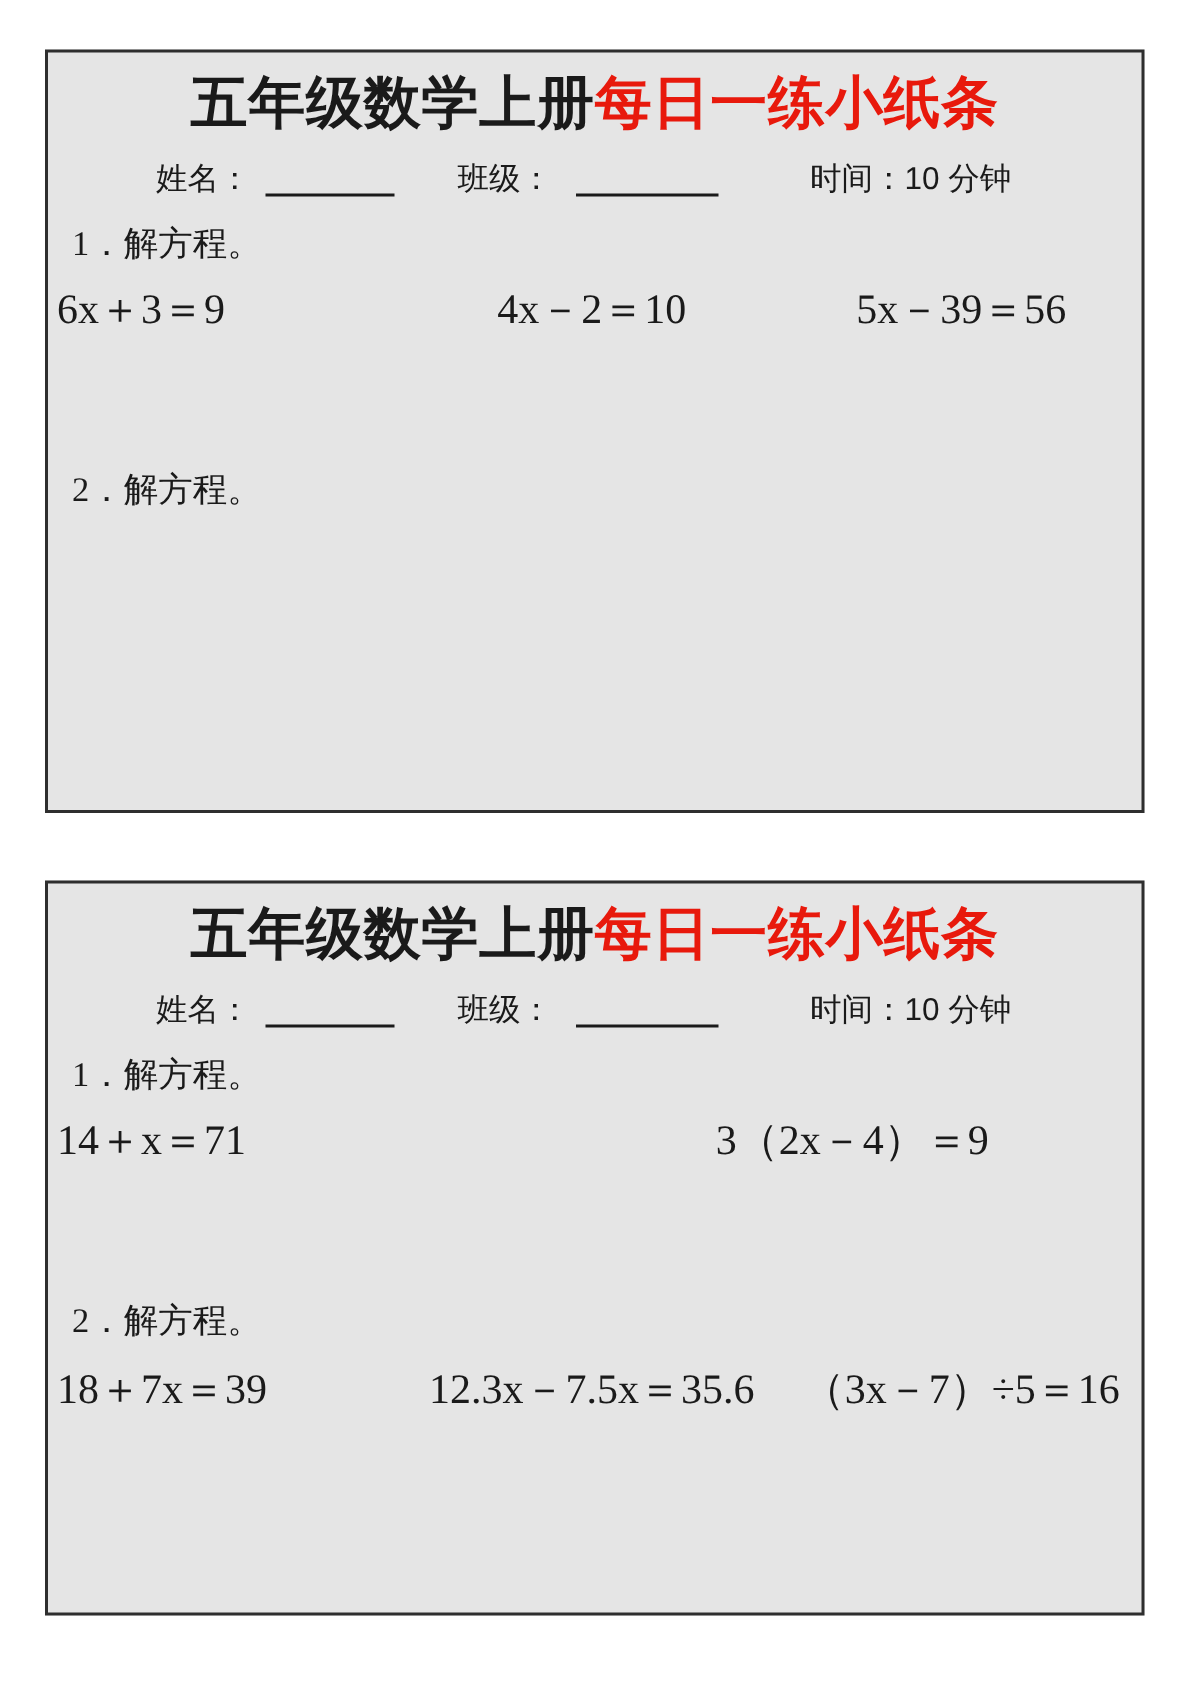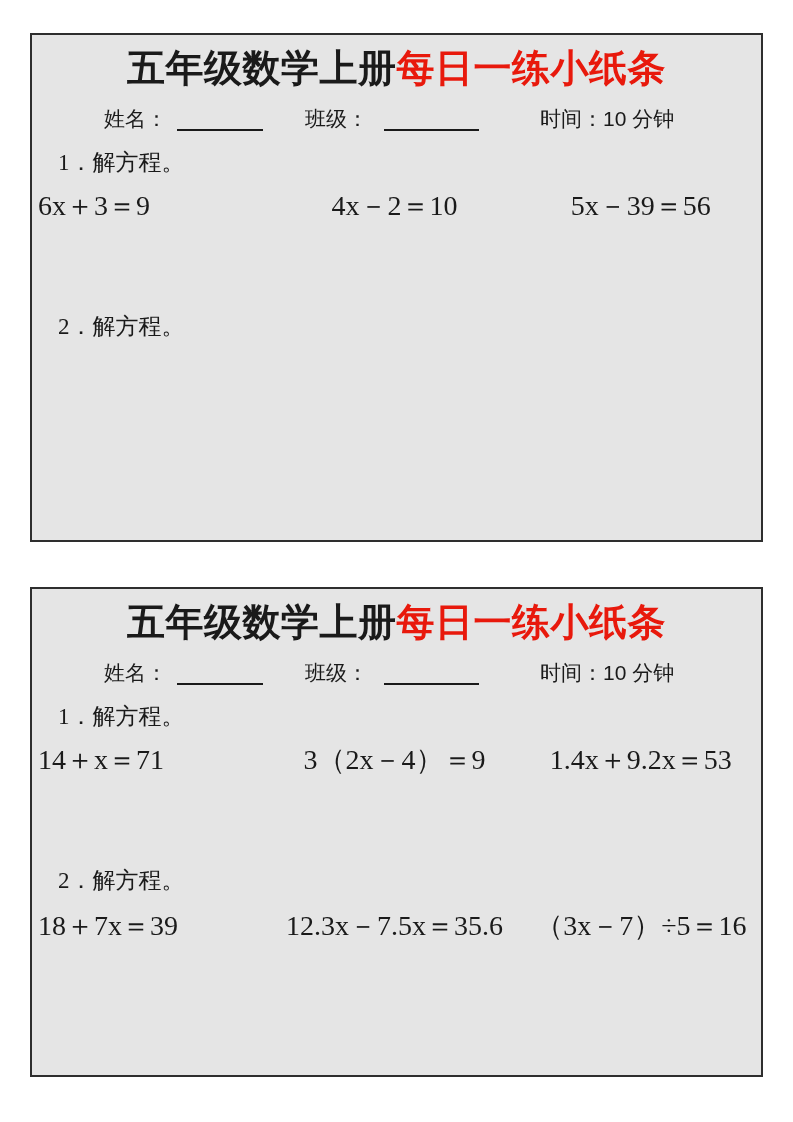--- a/index.html
+++ b/index.html
@@ -49,21 +49,21 @@
     height: 1em;
     border-bottom: 2px solid #1a1a1a;
     vertical-align: -5px;
   }
   .uline-name  { width: 86px; margin-left: 10px; }
   .uline-class { width: 95px; margin-left: 16px; }
 
   .heading-row {
     font-size: 23px;
     font-family: "Liberation Serif", "DejaVu Serif", serif;
-    padding-left: 26px;
+    padding-left: 16px;
     box-sizing: border-box;
     white-space: nowrap;
   }
   .heading-1 { top: 112px; }
   .heading-2 { top: 276px; }
 
   .eq-row {
     display: flex;
     box-sizing: border-box;
     padding: 0 10px 0 6px;
@@ -124,21 +124,20 @@
       <span>班级：</span><span class="uline uline-class"></span>
     </span>
     <span class="meta-time">时间：10 分钟</span>
   </div>
 
   <div class="row heading-row heading-1">1．解方程。</div>
 
   <div class="row eq-row eq-1">
     <span class="eq-col-1">14＋x＝71</span>
     <span class="eq-col-2">3（2x－4）＝9</span>
-    <span class="eq-col-3">1.4x＋9.2x＝53</span>
   </div>
 
   <div class="row heading-row heading-2">2．解方程。</div>
 
   <div class="row eq-row eq-2">
     <span class="eq-col-1">18＋7x＝39</span>
     <span class="eq-col-2">12.3x－7.5x＝35.6</span>
     <span class="eq-col-3">（3x－7）÷5＝16</span>
   </div>
 

